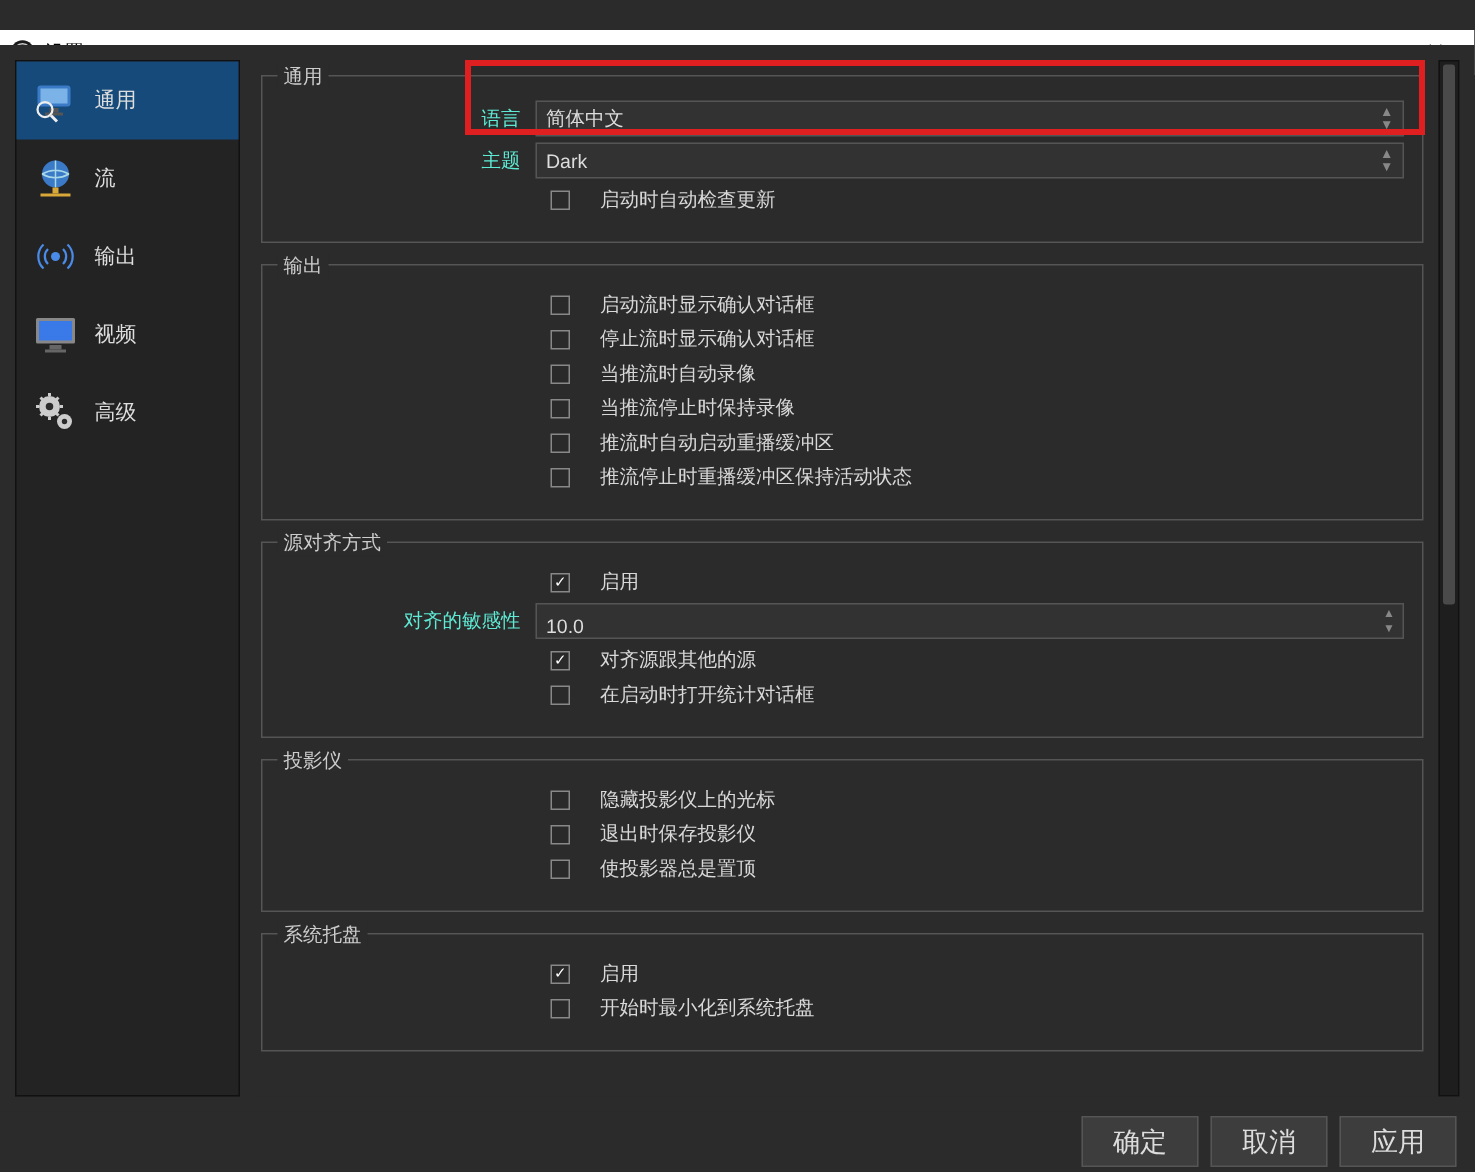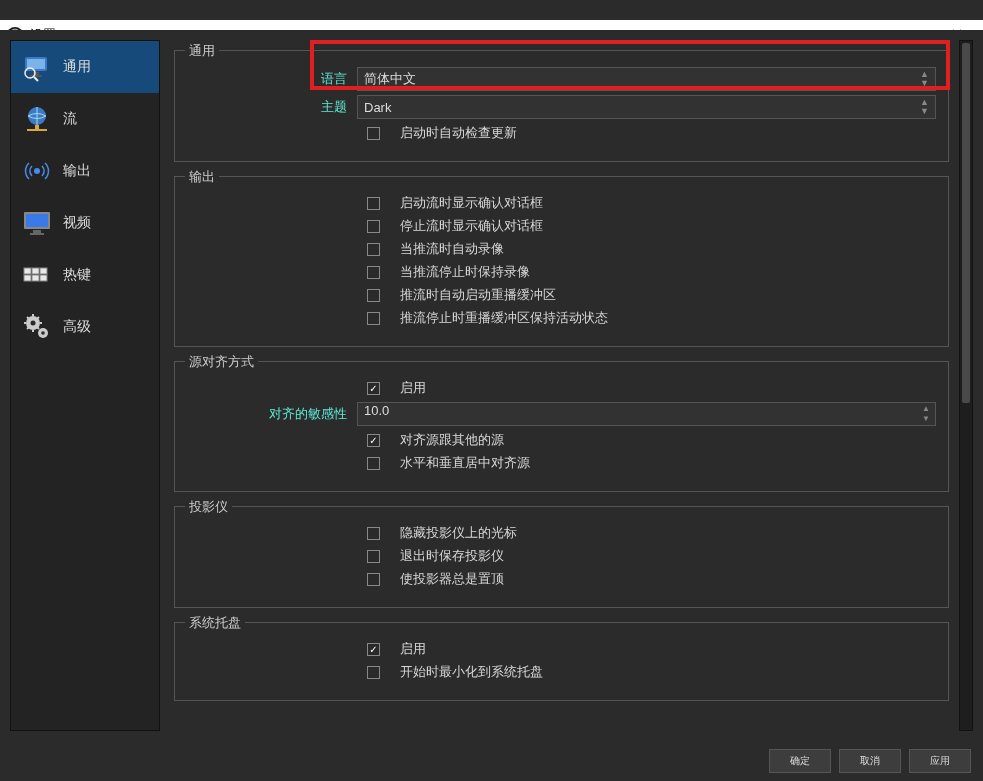--- a/index.html
+++ b/index.html
@@ -141,21 +141,21 @@
     color: #888;
     line-height: 9px;
   }
   .spinbox {
     background: #323232;
     border: 1px solid #555;
     color: #ddd;
     height: 24px;
     width: 100%;
     display: flex;
-    align-items: flex-start;
+    align-items: flex-end;
     padding: 0 6px;
     position: relative;
   }
   .spinbox .spin-btns {
     position: absolute;
     right: 2px; top: 1px; bottom: 1px;
     width: 14px;
     display: flex; flex-direction: column;
     font-size: 8px; color: #888;
     line-height: 10px;
@@ -199,21 +199,21 @@
     justify-content: flex-end;
     align-items: center;
     padding: 0 12px;
     gap: 8px;
   }
   .btn {
     background: #3d3d3d;
     border: 1px solid #555;
     color: #ddd;
     padding: 4px 20px;
-    font-size: 10px;
+    font-size: 18px;
     cursor: pointer;
   }
 </style>
 </head>
 <body>
 
 <div class="titlebar">
   <span class="obs-icon">
     <svg viewBox="0 0 20 20">
         <circle cx="10" cy="10" r="9" fill="#1a1a1a"></circle>
@@ -268,33 +268,20 @@
     <div class="sidebar-item">
       <span class="sidebar-icon">
         <svg width="32" height="32" viewBox="0 0 32 32">
             <rect x="3" y="5" width="26" height="17" rx="1" fill="#888"></rect>
             <rect x="5" y="7" width="22" height="13" fill="#3a7ae8"></rect>
             <rect x="12" y="23" width="8" height="3" fill="#666"></rect>
             <rect x="9" y="26" width="14" height="2" fill="#666"></rect>
           </svg>
       </span>
       <span>视频</span>
-    </div>
-    <div class="sidebar-item">
-      <span class="sidebar-icon">
-        <svg width="32" height="32" viewBox="0 0 32 32">
-          <rect x="3" y="9" width="7" height="6" fill="#e8e8e8" stroke="#888"></rect>
-            <rect x="11" y="9" width="7" height="6" fill="#e8e8e8" stroke="#888"></rect>
-            <rect x="19" y="9" width="7" height="6" fill="#e8e8e8" stroke="#888"></rect>
-          <rect x="3" y="16" width="7" height="6" fill="#e8e8e8" stroke="#888"></rect>
-            <rect x="11" y="16" width="7" height="6" fill="#e8e8e8" stroke="#888"></rect>
-            <rect x="19" y="16" width="7" height="6" fill="#e8e8e8" stroke="#888"></rect>
-        </svg>
-      </span>
-      <span>热键</span>
     </div>
     <div class="sidebar-item">
       <span class="sidebar-icon">
         <svg width="32" height="32" viewBox="0 0 32 32">
           <g fill="#ccc">
               <circle cx="12" cy="12" r="7"></circle>
               <circle cx="12" cy="12" r="2.5" fill="#2b2b2b"></circle>
           <circle cx="22" cy="22" r="5"></circle>
               <circle cx="22" cy="22" r="1.8" fill="#2b2b2b"></circle>
             </g>
@@ -387,21 +374,21 @@
               <span class="spin-btns">▲<br>▼</span>
             </div>
           </div>
         </div>
         <div class="checkbox-row">
           <span class="checkbox checked"></span>
           <span>对齐源跟其他的源</span>
         </div>
         <div class="checkbox-row">
           <span class="checkbox"></span>
-          <span>水平和垂直居中对齐源</span>
+          <span>在启动时打开统计对话框</span>
         </div>
       </div>
 
       <div class="group">
         <div class="group-title">投影仪</div>
         <div class="checkbox-row">
           <span class="checkbox"></span>
           <span>隐藏投影仪上的光标</span>
         </div>
         <div class="checkbox-row">

